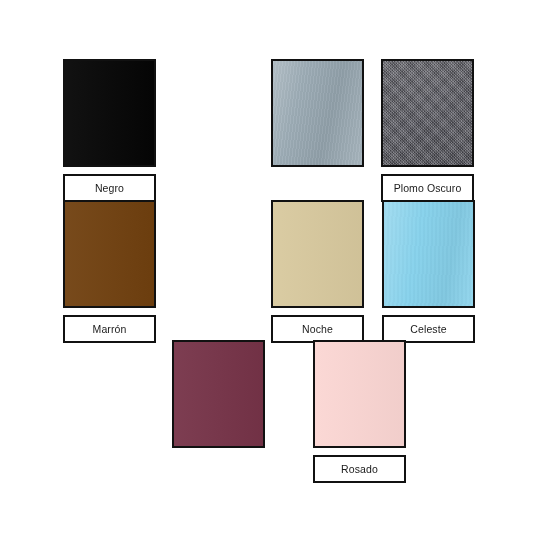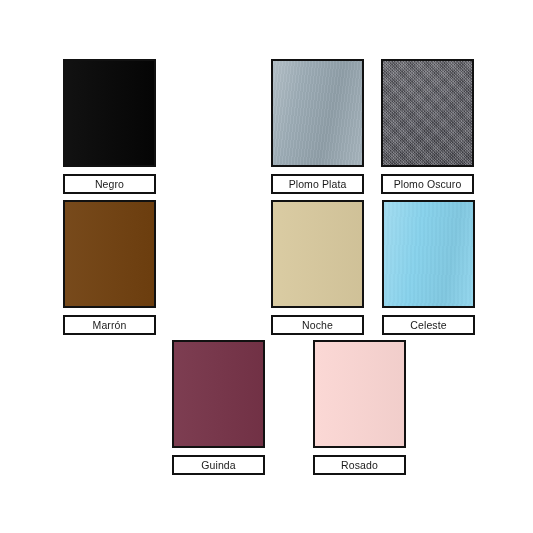--- a/index.html
+++ b/index.html
@@ -72,21 +72,21 @@
       repeating-linear-gradient(-45deg, rgba(255,255,255,0.10) 0 1px, rgba(0,0,0,0.13) 1px 2px),
       repeating-linear-gradient(90deg, rgba(255,255,255,0.07) 0 1px, rgba(0,0,0,0.07) 1px 2px),
       linear-gradient(160deg, rgba(255,255,255,0.10), rgba(0,0,0,0.08));
   }
 
   
   .label-plate {
     position: relative;
     margin-top: 7px;
     width: 93px;
-    height: 20px;
+    height: 28px;
     box-sizing: border-box;
     border: 2px solid #111111;
     background: #ffffff;
     display: flex;
     align-items: center;
     justify-content: center;
   }
   .label-plate-inner {
     width: 100%;
     height: 100%;
@@ -116,25 +116,20 @@
         </div>
         <div class="label-plate">
           <div class="label-plate-inner">
             <span class="label-text">Negro</span>
           </div>
         </div>
       </div>
       <div class="color-card" style="left: 271px; top: 59px;">
         <div class="swatch tex-brushed">
           <div class="swatch-fill" title="#9aaab4" style="background-color: rgb(154, 170, 180);"></div>
-        </div>
-        <div class="label-plate">
-          <div class="label-plate-inner">
-            <span class="label-text">Plomo Plata</span>
-          </div>
         </div>
       </div>
       <div class="color-card" style="left: 375px; top: 59px; padding-left: 6px;">
         <div class="swatch tex-heather">
           <div class="swatch-fill" title="#5a5a63" style="background-color: rgb(90, 90, 99);"></div>
         </div>
         <div class="label-plate">
           <div class="label-plate-inner">
             <span class="label-text">Plomo Oscuro</span>
           </div>
@@ -167,25 +162,20 @@
         <div class="label-plate">
           <div class="label-plate-inner">
             <span class="label-text">Celeste</span>
           </div>
         </div>
       </div>
       <div class="color-card" style="left: 172px; top: 340px;">
         <div class="swatch tex-plain">
           <div class="swatch-fill" title="#763348" style="background-color: rgb(118, 51, 72);"></div>
         </div>
-        <div class="label-plate">
-          <div class="label-plate-inner">
-            <span class="label-text">Guinda</span>
-          </div>
-        </div>
       </div>
       <div class="color-card" style="left: 272px; top: 340px; padding-left: 41px;">
         <div class="swatch tex-plain">
           <div class="swatch-fill" title="#fbd6d3" style="background-color: rgb(251, 214, 211);"></div>
         </div>
         <div class="label-plate">
           <div class="label-plate-inner">
             <span class="label-text">Rosado</span>
           </div>
         </div>

